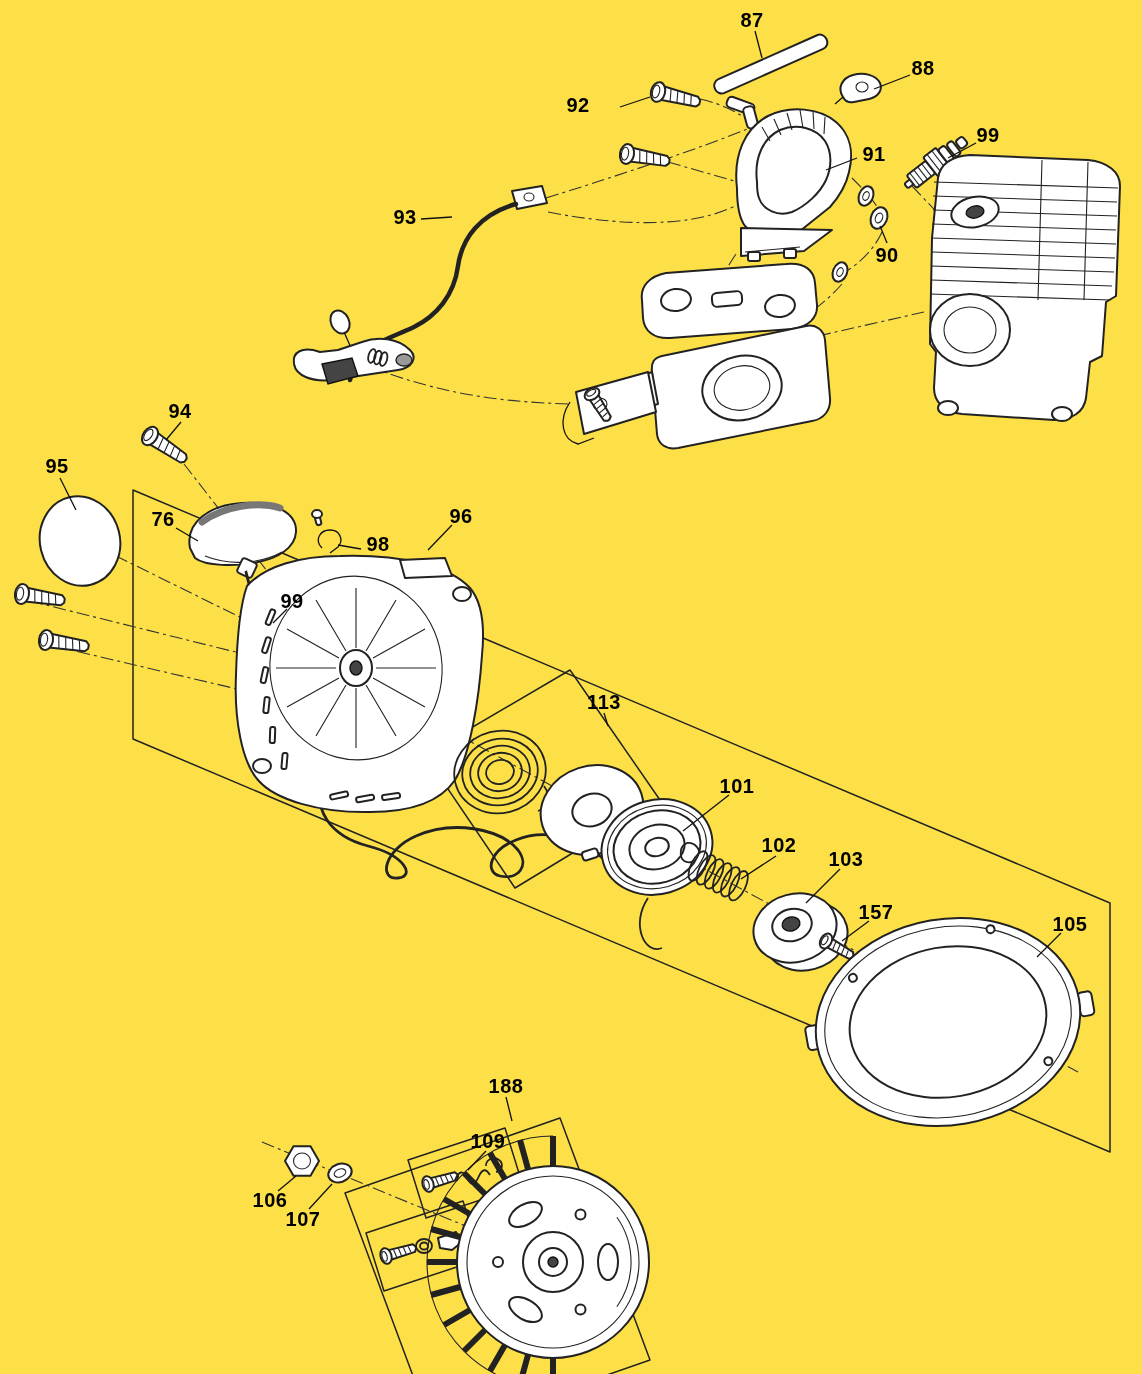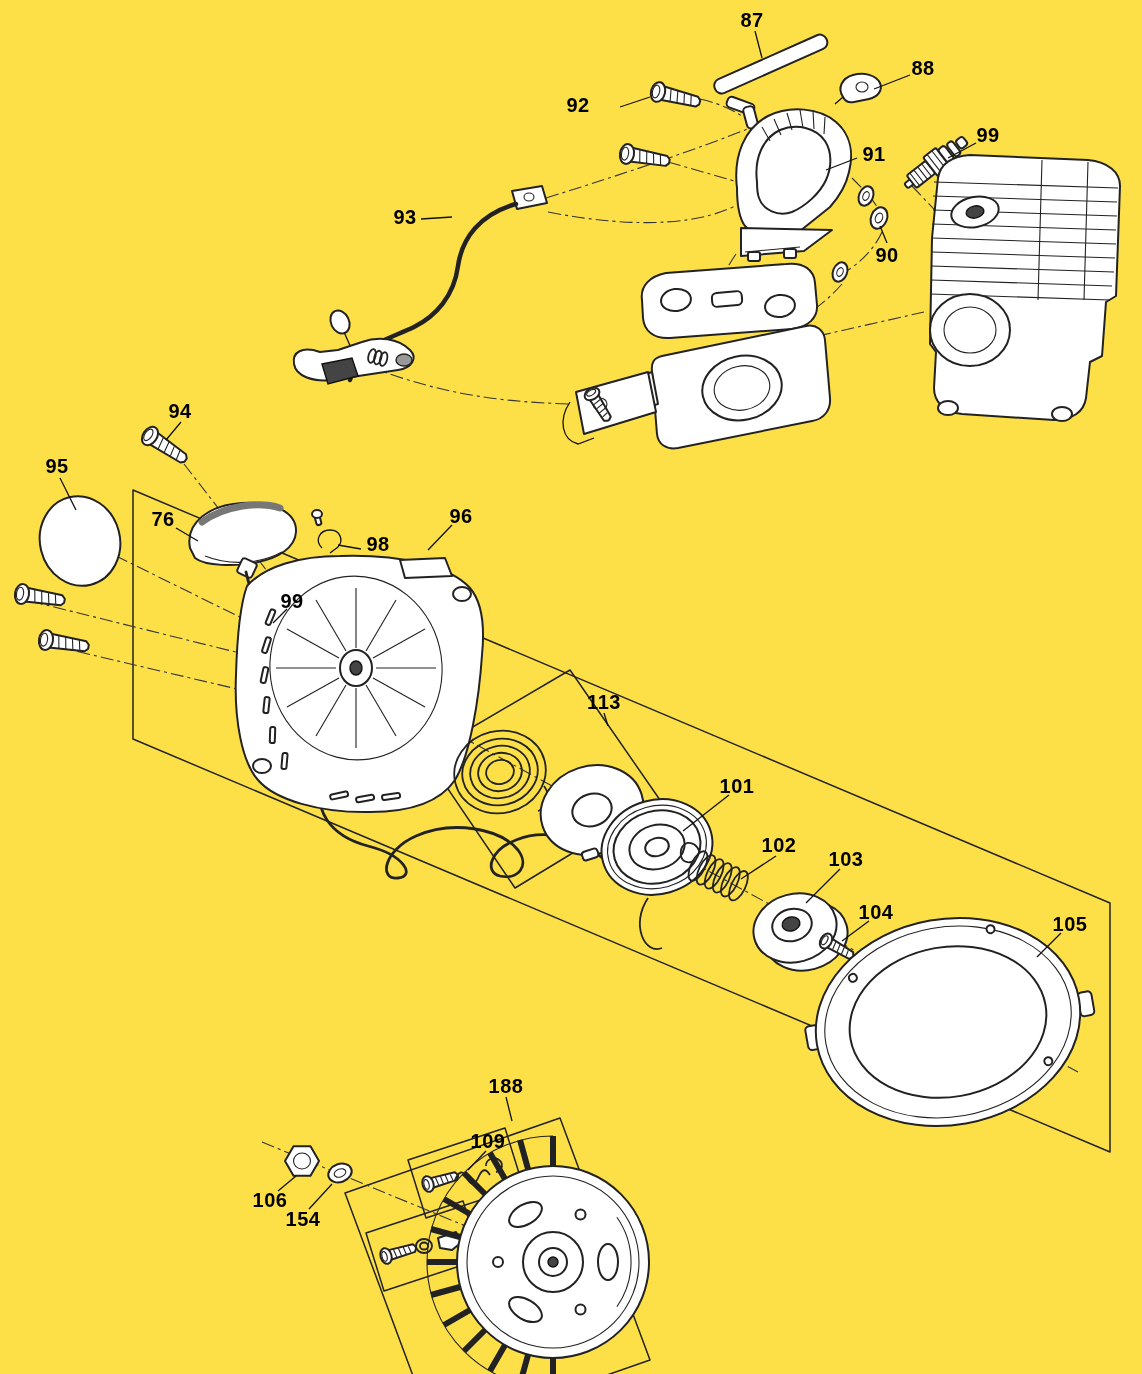--- a/index.html
+++ b/index.html
@@ -344,20 +344,20 @@
 <div class="lbl" style="left:180px;top:411px">94</div>
 <div class="lbl" style="left:57px;top:466px">95</div>
 <div class="lbl" style="left:461px;top:516px">96</div>
 <div class="lbl" style="left:163px;top:519px">76</div>
 <div class="lbl" style="left:378px;top:544px">98</div>
 <div class="lbl" style="left:292px;top:601px">99</div>
 <div class="lbl" style="left:604px;top:702px">113</div>
 <div class="lbl" style="left:737px;top:786px">101</div>
 <div class="lbl" style="left:779px;top:845px">102</div>
 <div class="lbl" style="left:846px;top:859px">103</div>
-<div class="lbl" style="left:876px;top:912px">104</div>
+<div class="lbl" style="left:876px;top:912px">157</div>
 <div class="lbl" style="left:1070px;top:924px">105</div>
 <div class="lbl" style="left:270px;top:1200px">106</div>
-<div class="lbl" style="left:303px;top:1219px">154</div>
+<div class="lbl" style="left:303px;top:1219px">107</div>
 <div class="lbl" style="left:506px;top:1086px">188</div>
 <div class="lbl" style="left:488px;top:1141px">109</div>
 
 </div>
 
 </body></html>

